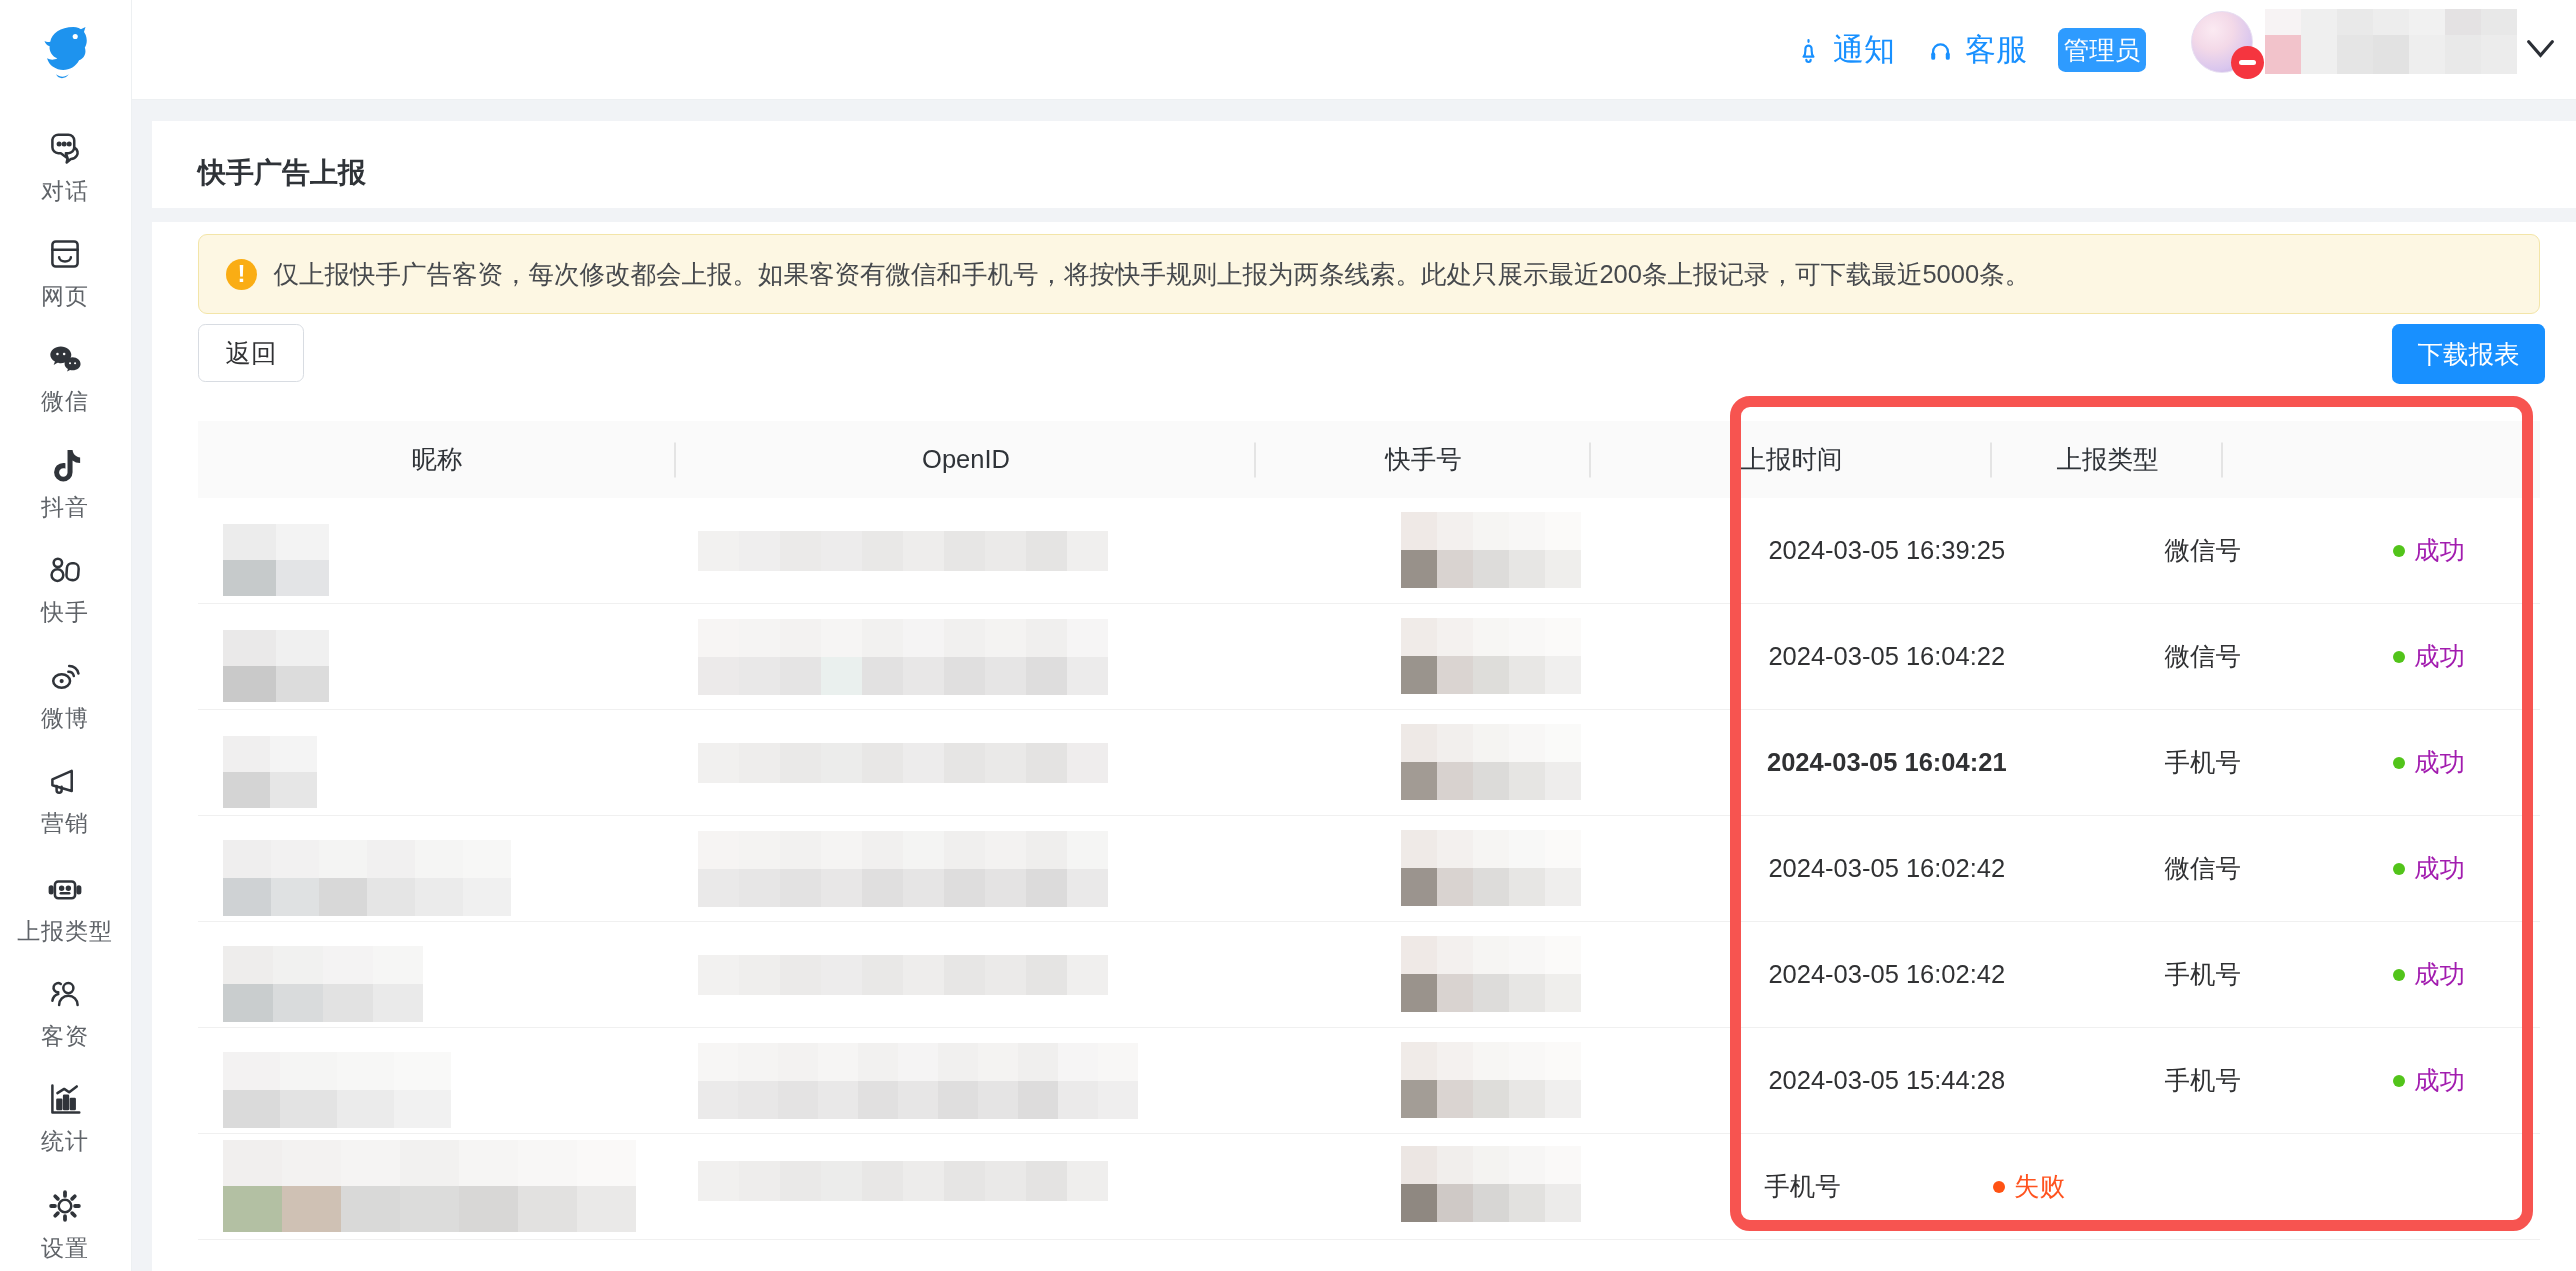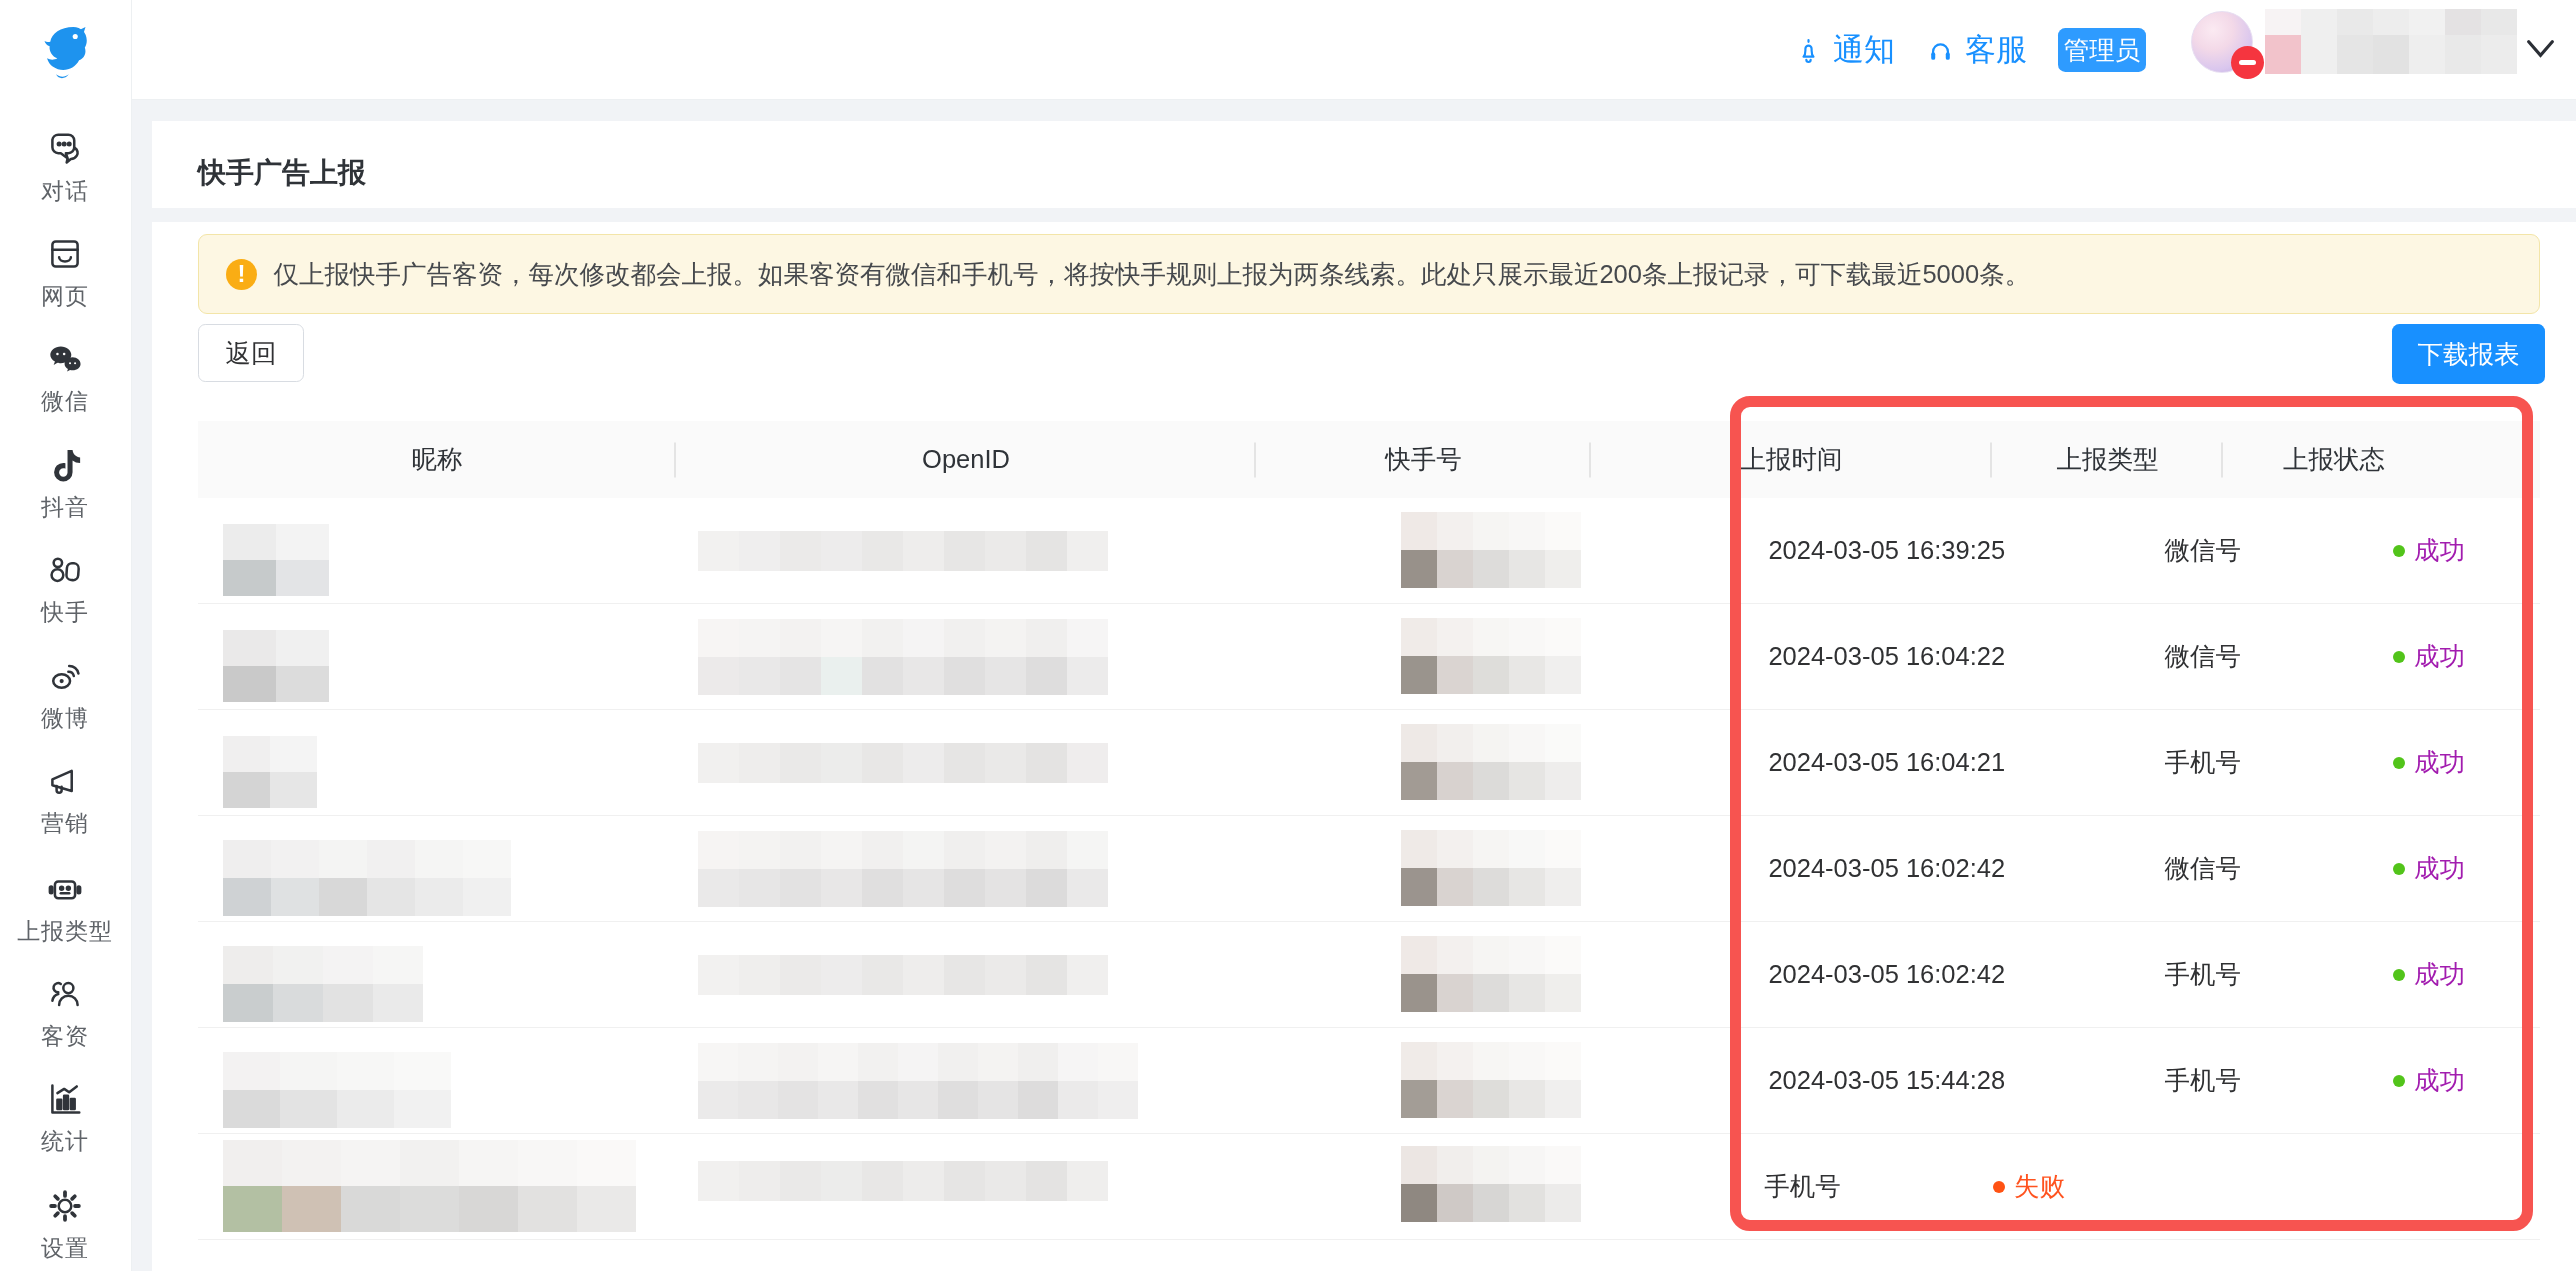--- a/index.html
+++ b/index.html
@@ -272,21 +272,20 @@
   <button class="btn-back">返回</button>
   <button class="btn-download">下载报表</button>
 
   <div class="table">
     <div class="thead" id="thead">
         <div class="th sep" style="width: 478px;">昵称</div>
         <div class="th sep" style="width: 580px;">OpenID</div>
         <div class="th sep" style="width: 335px;">快手号</div>
         <div class="th sep" style="width: 401px;">上报时间</div>
         <div class="th sep" style="width: 231px;">上报类型</div>
-        <div class="th" style="width: 222px;">上报状态</div>
       </div>
     <div id="tbody">
         <div class="trow success">
           <div class="cell" style="width: 478px;"></div>
           <div class="cell" style="width: 676px;"></div>
           <div class="cell" style="width: 335px;"></div>
           <div class="cell" style="width: 401px;">2024-03-05 16:39:25</div>
           <div class="cell" style="width: 231px;">微信号</div>
           <div class="cell" style="width: 222px;">
             <span class="status-wrap">
@@ -375,21 +374,21 @@
             <i style="background: rgb(218, 212, 209);"></i>
             <i style="background: rgb(222, 221, 218);"></i>
             <i style="background: rgb(232, 231, 229);"></i>
             <i style="background: rgb(240, 239, 238);"></i>
           </div>
         </div>
         <div class="trow success">
           <div class="cell" style="width: 478px;"></div>
           <div class="cell" style="width: 676px;"></div>
           <div class="cell" style="width: 335px;"></div>
-          <div class="cell" style="width: 401px;">2024-03-05 16:04:21</div>
+          <div class="cell" style="width: 401px; font-weight: bold;">2024-03-05 16:04:21</div>
           <div class="cell" style="width: 231px;">手机号</div>
           <div class="cell" style="width: 222px;">
             <span class="status-wrap">
               <span class="status-dot"></span>
               <span class="status-text">成功</span>
             </span>
           </div>
           <div class="mosaic" style="left: 24.6px; top: 25.5px; grid-template-columns: repeat(2, 47px); grid-template-rows: repeat(2, 36px);">
             <i style="background: rgb(240, 239, 239);"></i>
             <i style="background: rgb(244, 244, 244);"></i>

